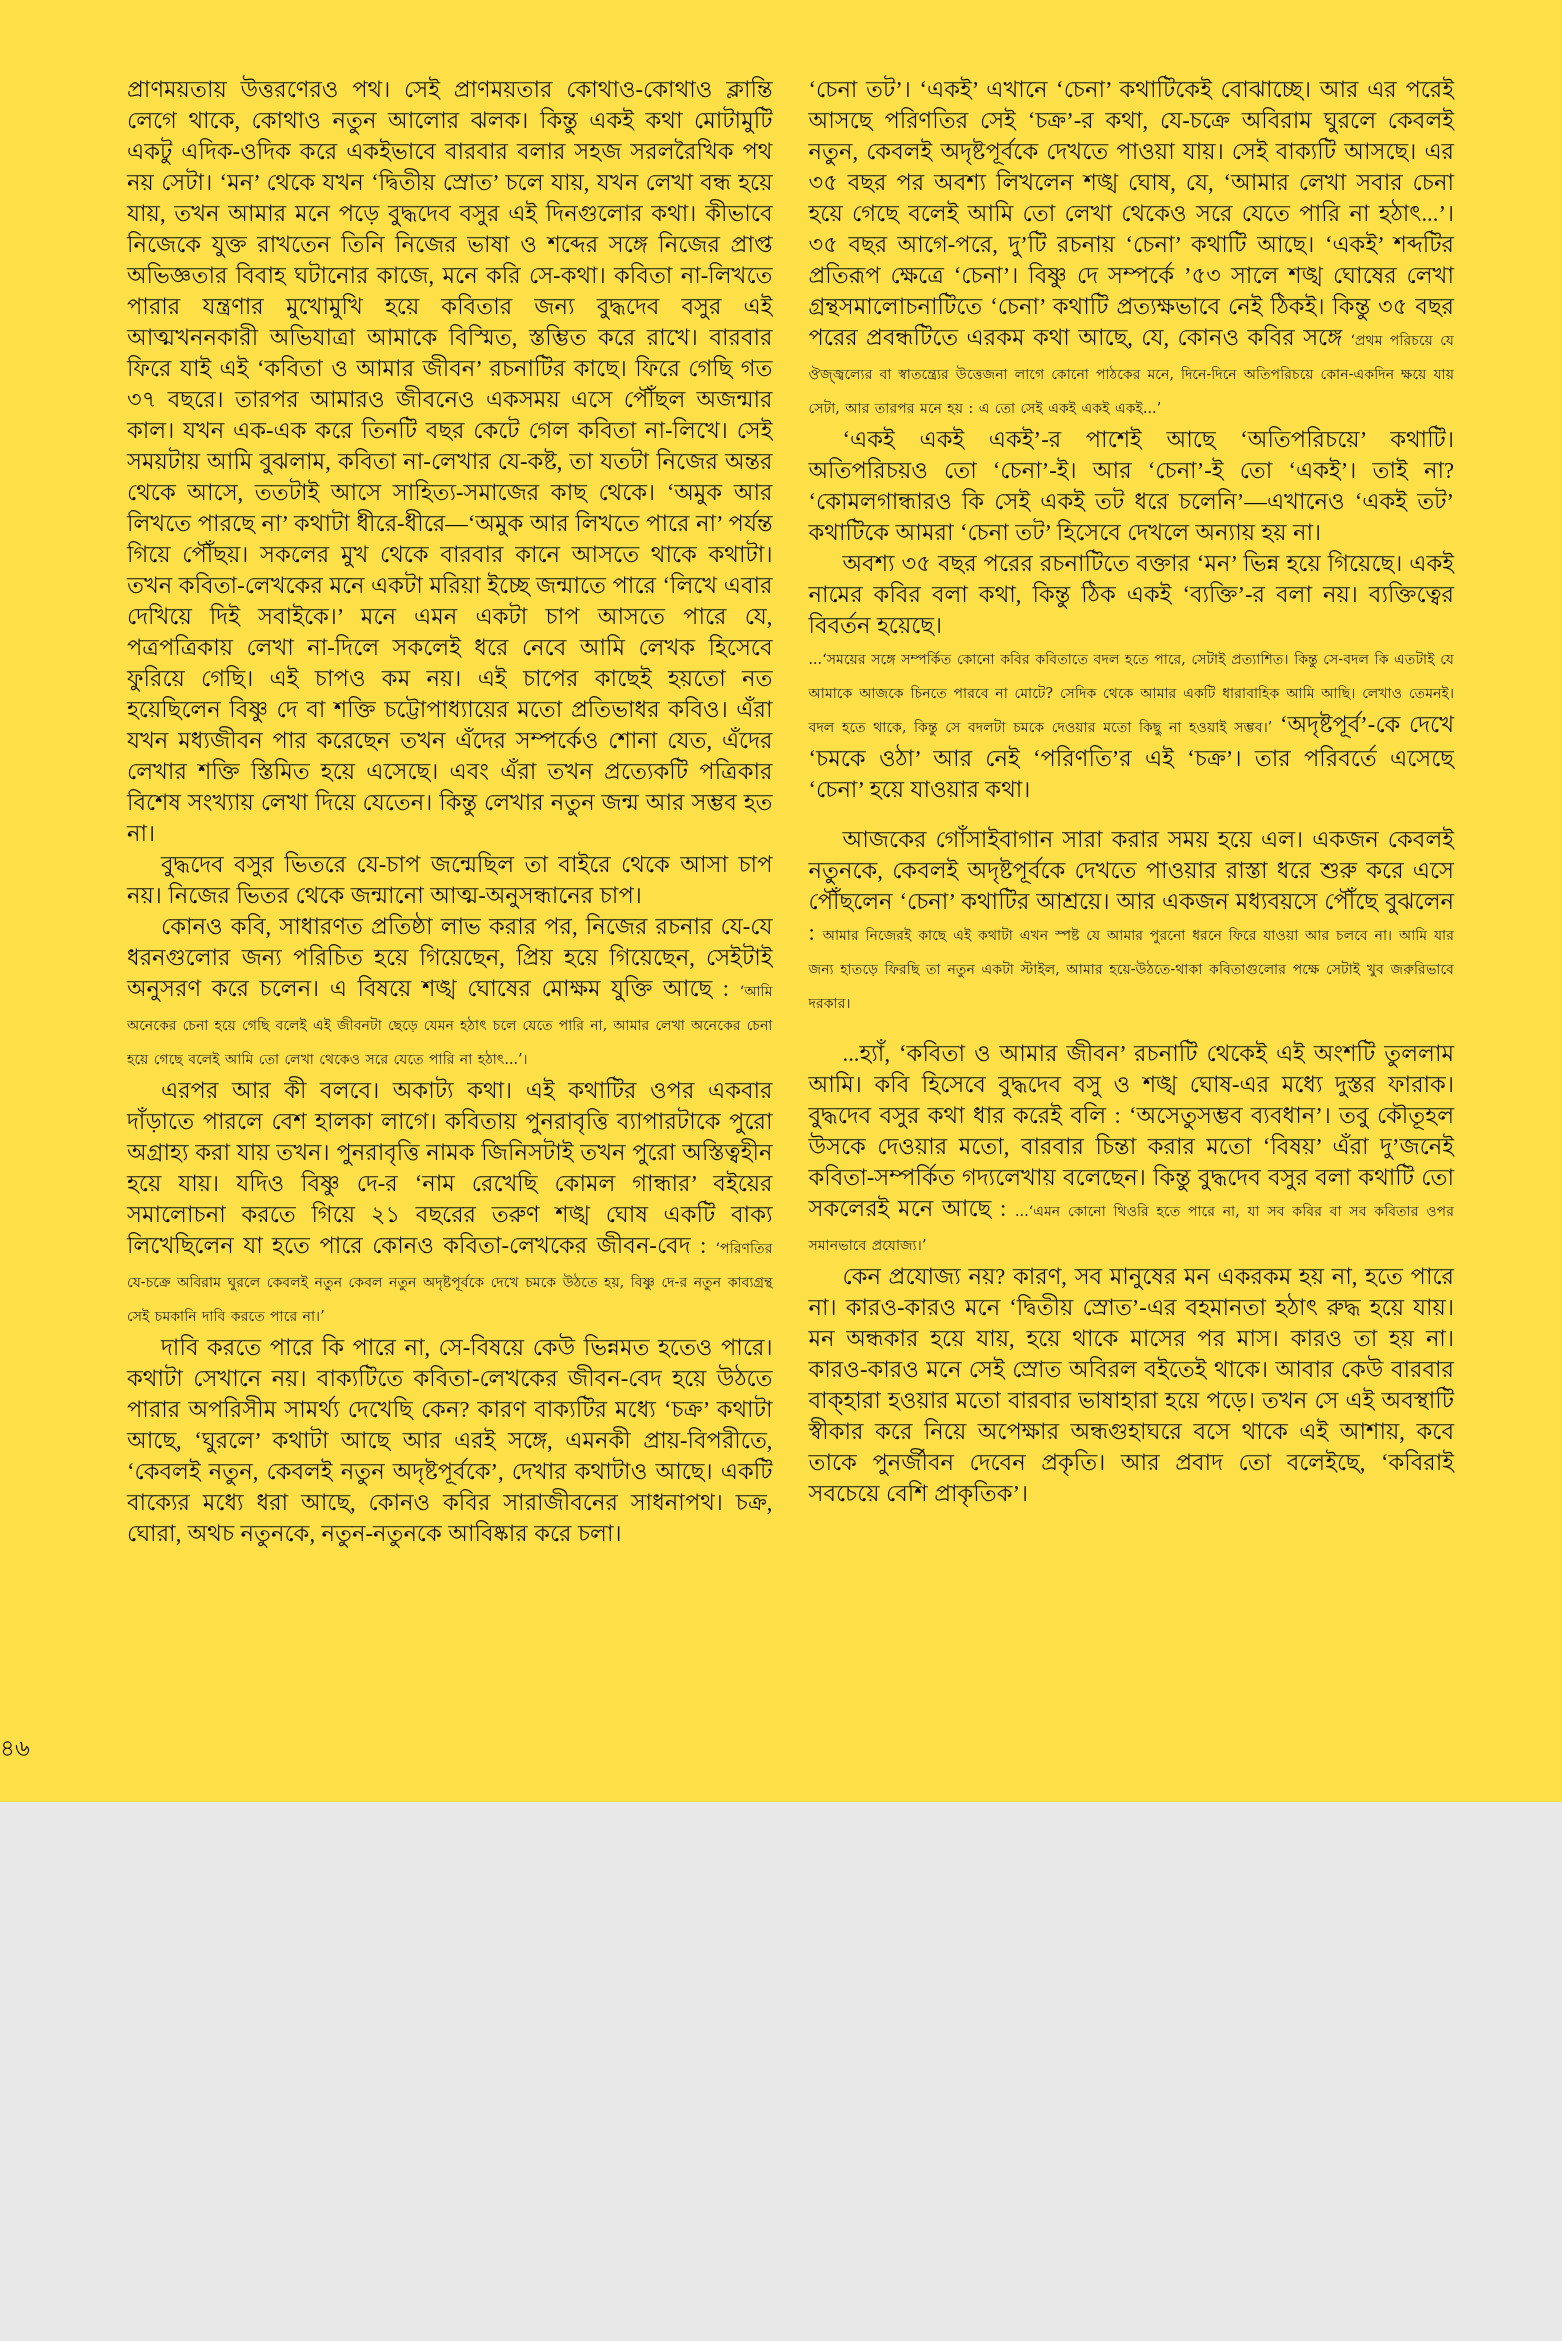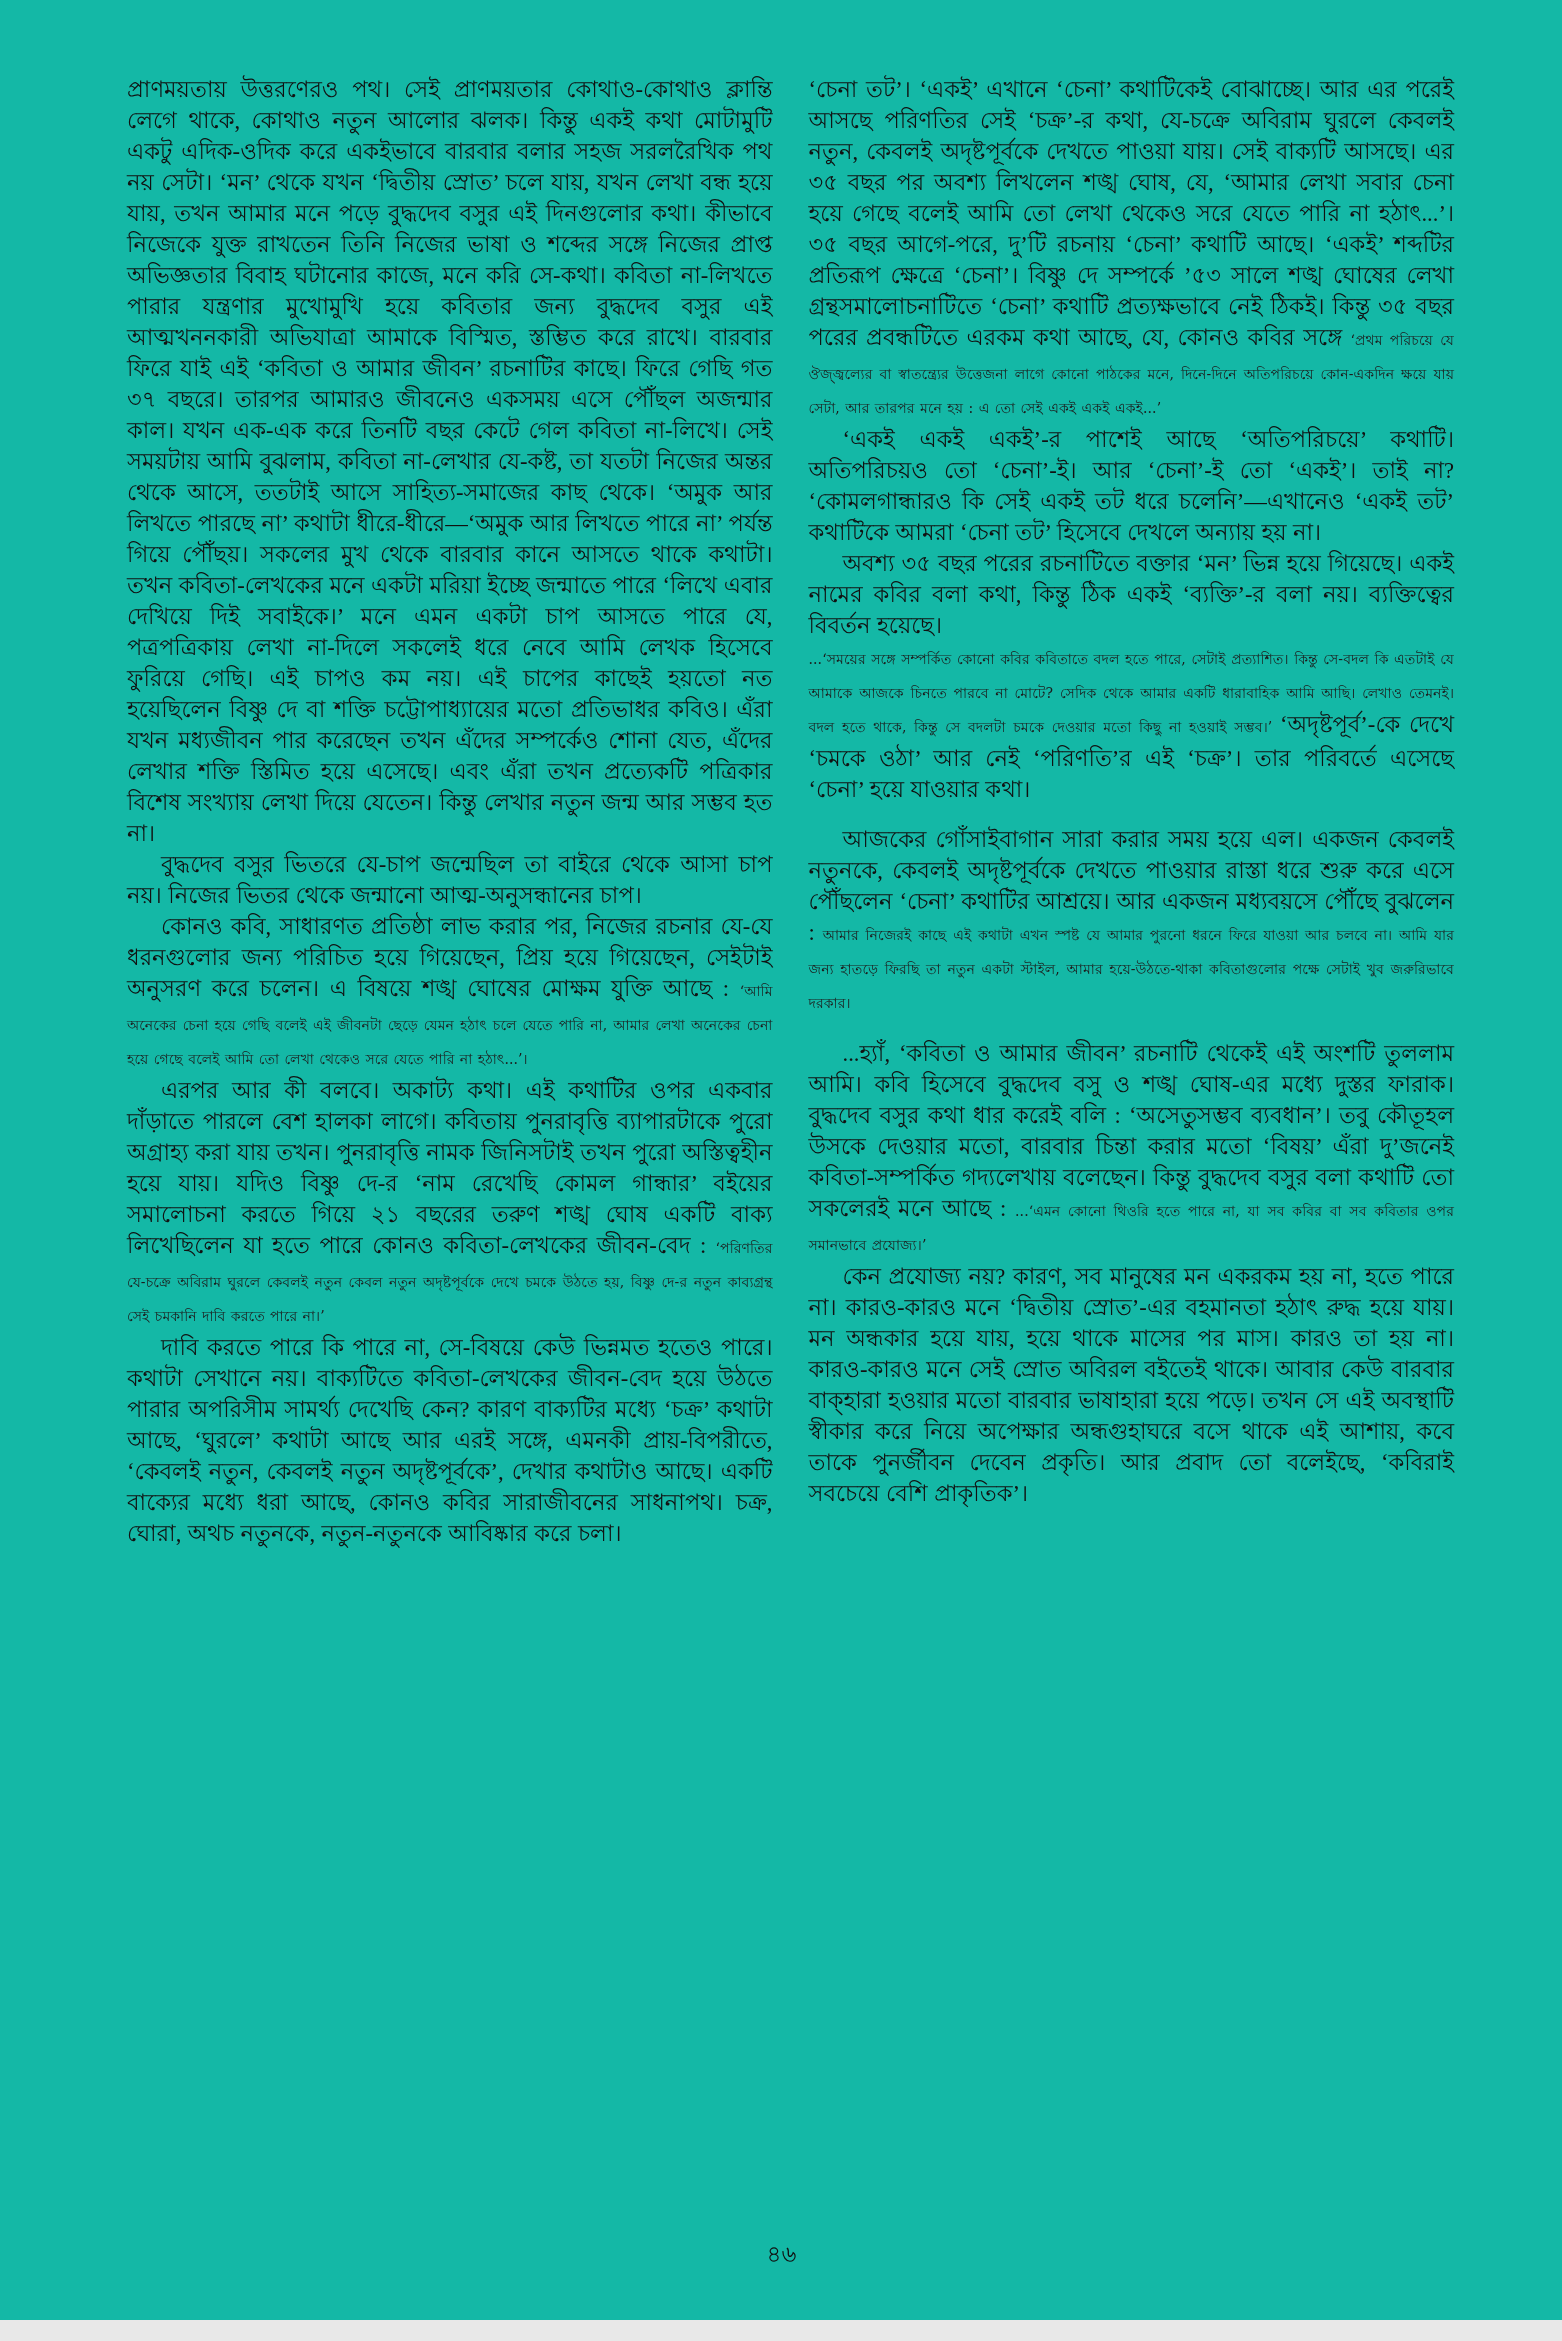--- a/index.html
+++ b/index.html
@@ -3,23 +3,23 @@
 <meta charset="utf-8">
 <style>
   html, body {
     margin: 0;
     padding: 0;
     background: #e8e8e8;
   }
   .page {
     position: relative;
     width: 1563px;
-    height: 2320px;
+    height: 1802px;
     margin: 0 auto;
-    background: #14b8a6;
+    background: #fde047;
     color: #111111;
     font-family: "Liberation Serif", serif;
     overflow: hidden;
     box-sizing: border-box;
     padding: 74px 109px 0 127px;
   }
   .columns {
     display: flex;
     flex-direction: row;
     gap: 36px;
@@ -41,24 +41,23 @@
   .para.gap { margin-top: 19px; }
   .para .n { font-family: "Liberation Serif", serif; }
   .para .q {
     font-family: "DejaVu Serif", serif;
     font-size: 14px;
     color: #1c1c1c;
     letter-spacing: 0.1px;
   }
   .page-number {
     position: absolute;
-    bottom: 45px;
+    bottom: 33px;
     left: 0;
     width: 100%;
-    text-align: center;
     font-size: 23px;
     color: #111111;
     font-family: "Liberation Serif", serif;
   }
 </style>
 </head>
 <body>
 
 <div class="page">
   <div class="columns">

